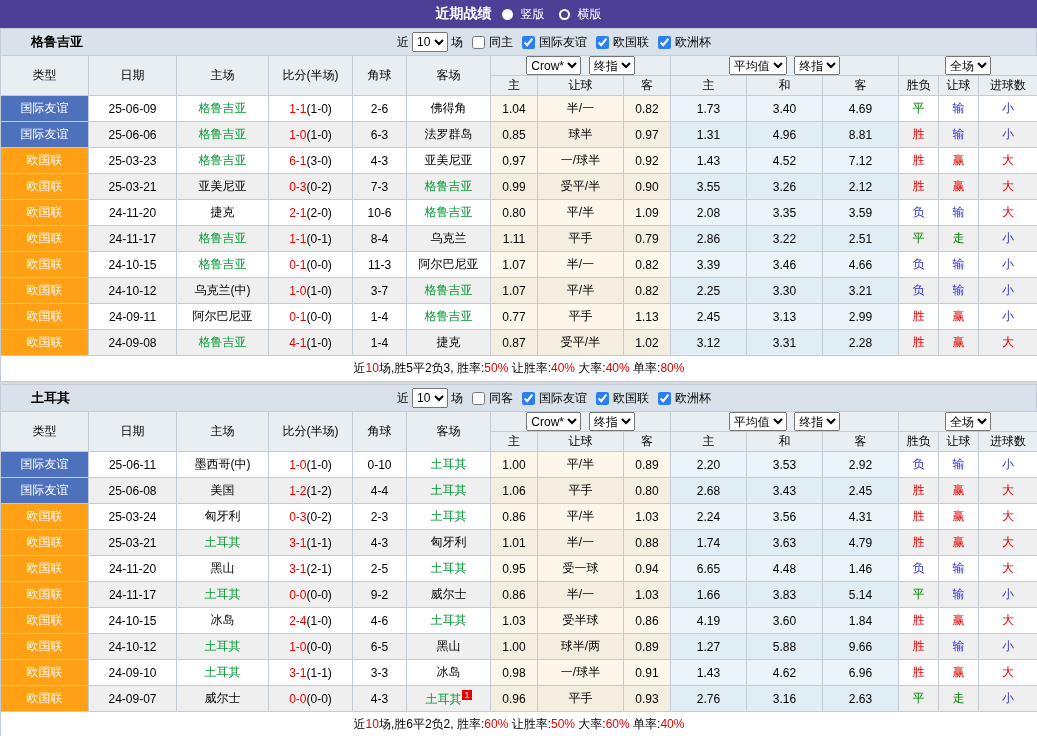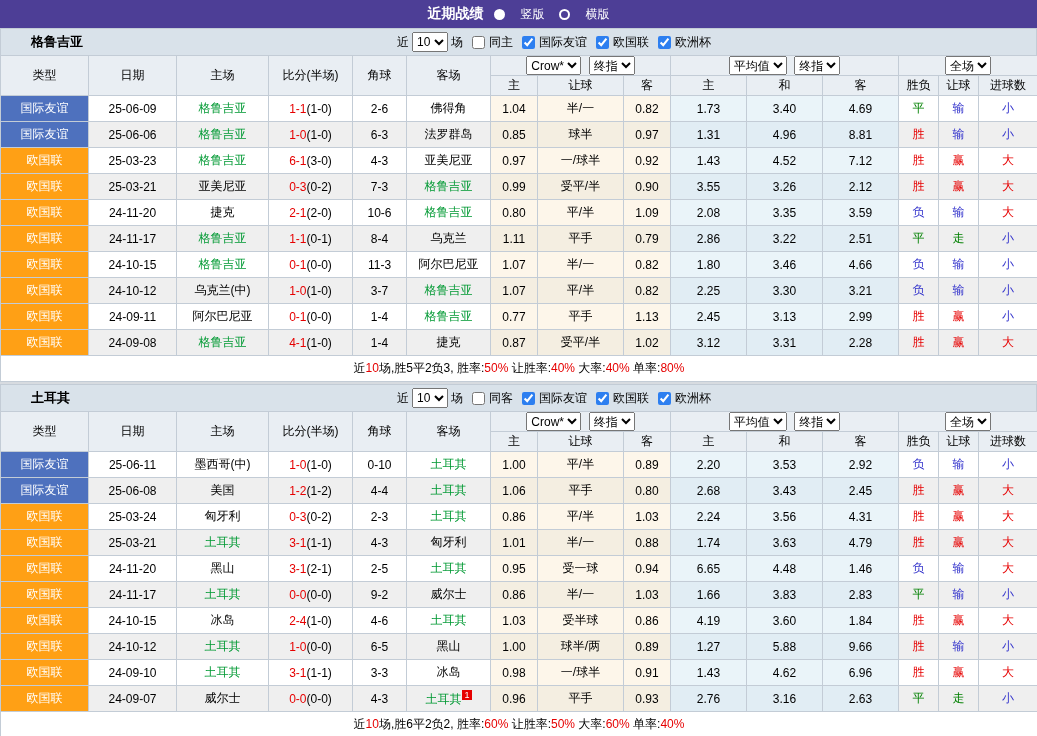--- a/index.html
+++ b/index.html
@@ -3,21 +3,21 @@
 <meta charset="utf-8">
 <style>
   * { margin:0; padding:0; box-sizing:border-box; }
   body { background:#d7dbe0; font-family:"Liberation Sans","DejaVu Sans",sans-serif; }
   .page { width:1037px; background:#fff; }
 
   
   .titlebar { height:28px; background:#4d3e96; color:#fff; display:flex; align-items:center; justify-content:center; gap:10px; }
   .titlebar .t-title { font-size:14px; font-weight:bold; }
   .radio-group { display:flex; align-items:center; gap:14px; font-size:12px; }
-  .radio-item { display:flex; align-items:center; gap:16px; cursor:pointer; }
+  .radio-item { display:flex; align-items:center; gap:8px; cursor:pointer; }
   .radio-dot { width:11px; height:11px; border-radius:50%; border:2px solid #fff; background:#4d3e96; display:inline-block; }
   .radio-dot.sel { background:#fff; }
 
   
   .sectionbar { height:27px; background:#d9e2ea; display:flex; align-items:center; border:1px solid #c3ccd6; border-bottom:none; }
   .team-name { font-size:13px; font-weight:bold; color:#000; padding-left:30px; }
   .filters { margin-left:auto; margin-right:325px; display:flex; align-items:center; gap:3px; font-size:12px; color:#000; white-space:nowrap; }
   .filters select { font-size:12px; height:20px; }
   .filters input[type=checkbox] { width:13px; height:13px; accent-color:#2d7ff0; margin:0 1px 0 6px; vertical-align:middle; }
 
@@ -236,21 +236,21 @@
         <tr class="r-odd">
           <td class="c-type badge-league">欧国联</td>
           <td>24-10-15</td>
           <td class="team-self">格鲁吉亚</td>
           <td><span class="score-main">0-1</span><span class="score-half">(0-0)</span></td>
           <td>11-3</td>
           <td>阿尔巴尼亚</td>
           <td class="c-odds">1.07</td>
           <td class="c-odds">半/一</td>
           <td class="c-odds">0.82</td>
-          <td class="c-avg">1.80</td>
+          <td class="c-avg">3.39</td>
           <td class="c-avg">3.46</td>
           <td class="c-avg">4.66</td>
           <td class="c-res" style="color: rgb(51, 51, 204);">负</td>
           <td class="c-res" style="color: rgb(51, 51, 204);">输</td>
           <td class="c-res" style="color: rgb(51, 51, 204);">小</td>
         </tr>
         <tr class="r-even">
           <td class="c-type badge-league">欧国联</td>
           <td>24-10-12</td>
           <td>乌克兰(中)</td>
@@ -469,21 +469,21 @@
           <td>24-11-17</td>
           <td class="team-self">土耳其</td>
           <td><span class="score-main">0-0</span><span class="score-half">(0-0)</span></td>
           <td>9-2</td>
           <td>威尔士</td>
           <td class="c-odds">0.86</td>
           <td class="c-odds">半/一</td>
           <td class="c-odds">1.03</td>
           <td class="c-avg">1.66</td>
           <td class="c-avg">3.83</td>
-          <td class="c-avg">2.83</td>
+          <td class="c-avg">5.14</td>
           <td class="c-res" style="color: rgb(0, 128, 0);">平</td>
           <td class="c-res" style="color: rgb(51, 51, 204);">输</td>
           <td class="c-res" style="color: rgb(51, 51, 204);">小</td>
         </tr>
         <tr class="r-odd">
           <td class="c-type badge-league">欧国联</td>
           <td>24-10-15</td>
           <td>冰岛</td>
           <td><span class="score-main">2-4</span><span class="score-half">(1-0)</span></td>
           <td>4-6</td>

